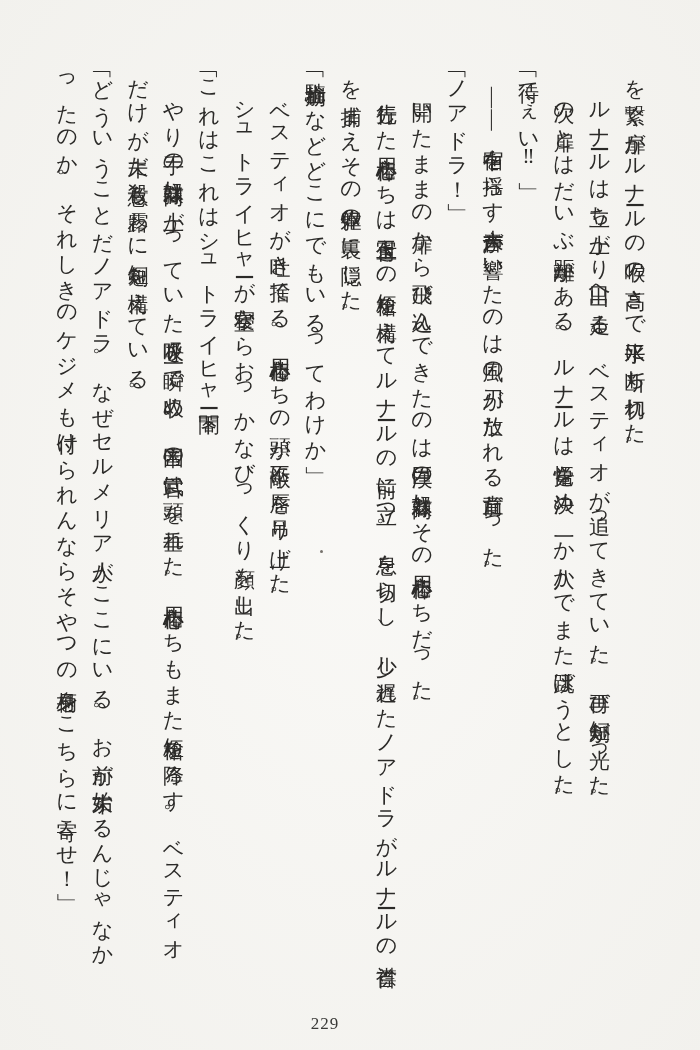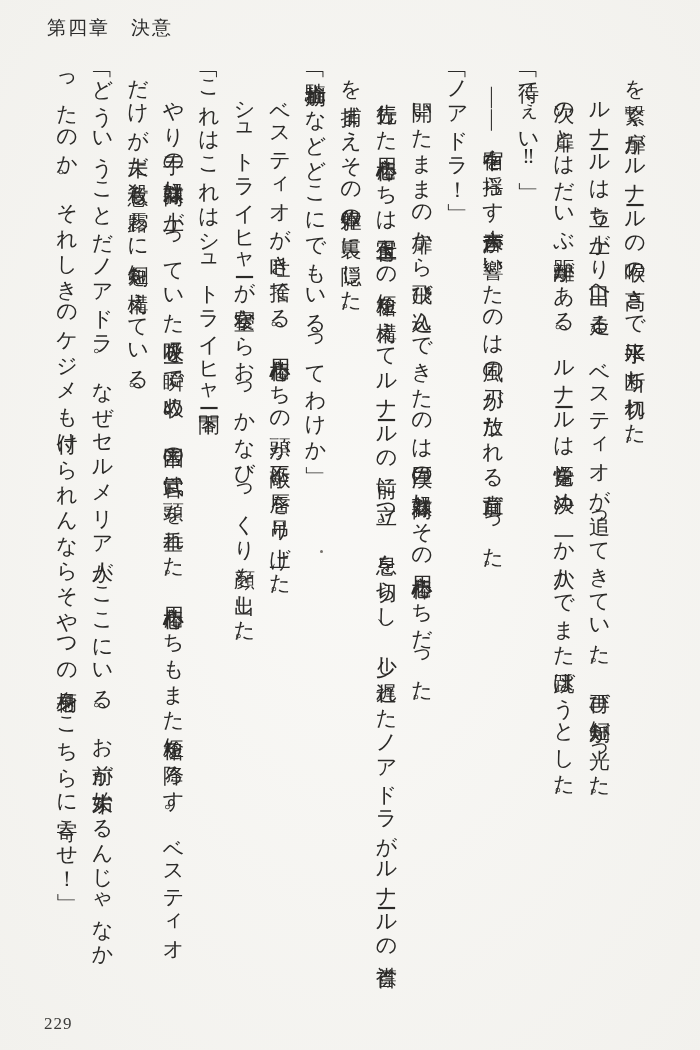--- a/index.html
+++ b/index.html
@@ -52,42 +52,41 @@
     text-indent: 0;
   }
   .text-area p.indent {
     text-indent: 22.5px;
   }
   .page-number {
     position: absolute;
     bottom: 16px;
     left: 0;
     width: 650px;
+    text-align: center;
     font-size: 17px;
     letter-spacing: 1px;
     color: #3a3a38;
-    margin-left: 44px;
   }
   .print-speck {
     position: absolute;
     left: 320px;
     top: 550px;
     width: 3px;
     height: 3px;
     border-radius: 50%;
     background: #55504a;
     opacity: 0.8;
   }
 </style>
 </head>
 <body>
 
 <div class="page">
 
-  <div class="chapter-header">第四章　決意</div>
 
   <div class="text-area">
       <p>を繋ぐ扉がルナールの喉の高さで水平に断ち切れた。</p>
       <p class="indent">ルナールは立ち上がり出口へ走る。ベスティオが追ってきていた。再び短剣が光った。</p>
       <p class="indent">次の扉とはだいぶ距離がある。ルナールは覚悟を決め、一か八かでまた跳ぼうとした。</p>
       <p>「待てぇい‼」</p>
       <p class="indent">――宿中を揺らす大音声が響いたのは風の刃が放たれる直前だった。</p>
       <p>「ノアドラ！」</p>
       <p class="indent">開いたままの扉から飛び込んできたのは巨漢の奴隷商とその用心棒たちだった。</p>
       <p class="indent">先行した用心棒たちは宝玉付きの短槍を構えてルナールの前に立つ。息を切らし、少し遅れたノアドラがルナールの襟首を捕まえその偉躯の裏に隠した。</p>

